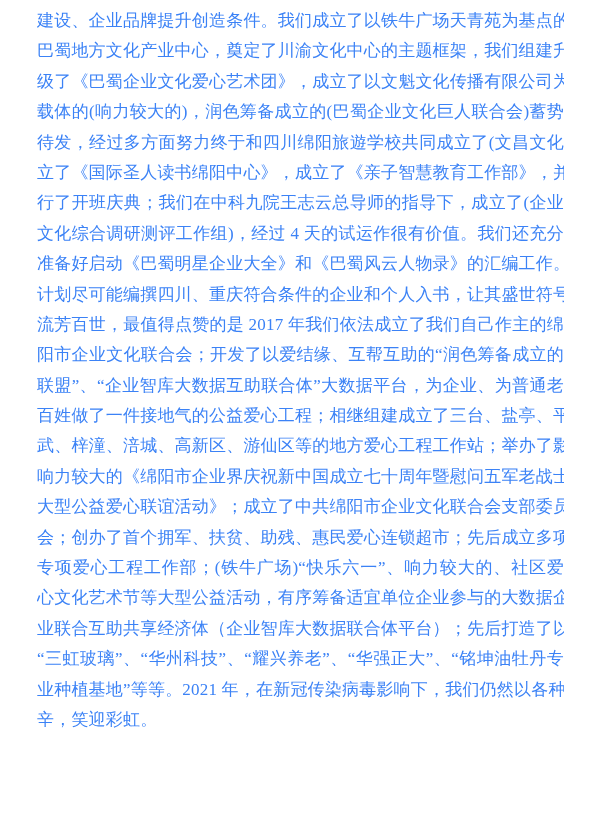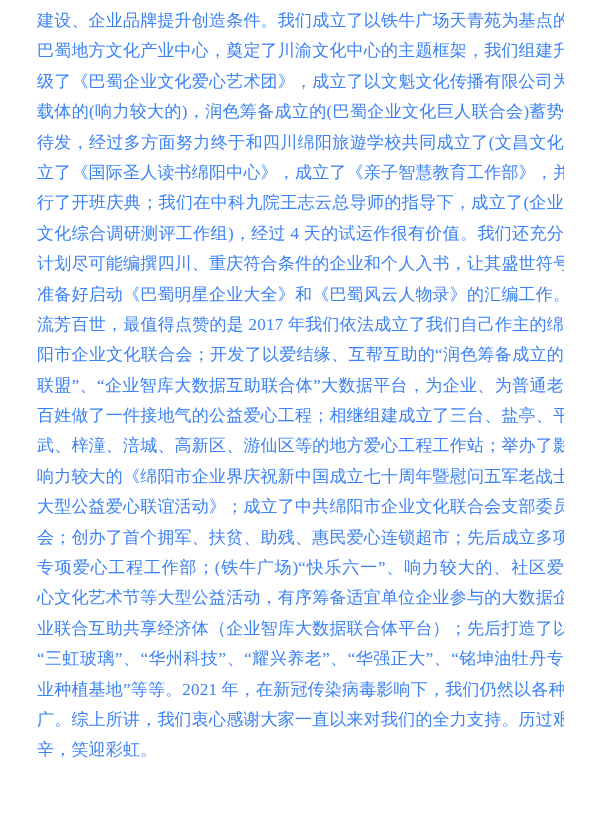--- a/index.html
+++ b/index.html
@@ -45,31 +45,30 @@
 <div class="page">
   <div class="text-block">
       <div class="line">建设、企业品牌提升创造条件。我们成立了以铁牛广场天青苑为基点的</div>
       <div class="line">巴蜀地方文化产业中心，奠定了川渝文化中心的主题框架，我们组建升</div>
       <div class="line">级了《巴蜀企业文化爱心艺术团》，成立了以文魁文化传播有限公司为</div>
       <div class="line">载体的(响力较大的)，润色筹备成立的(巴蜀企业文化巨人联合会)蓄势</div>
       <div class="line">待发，经过多方面努力终于和四川绵阳旅遊学校共同成立了(文昌文化</div>
       <div class="line">立了《国际圣人读书绵阳中心》，成立了《亲子智慧教育工作部》，并举</div>
       <div class="line">行了开班庆典；我们在中科九院王志云总导师的指导下，成立了(企业</div>
       <div class="line">文化综合调研测评工作组)，经过 4 天的试运作很有价值。我们还充分</div>
+      <div class="line">准备好启动《巴蜀明星企业大全》和《巴蜀风云人物录》的汇编工作。</div>
       <div class="line">计划尽可能编撰四川、重庆符合条件的企业和个人入书，让其盛世符号</div>
-      <div class="line">准备好启动《巴蜀明星企业大全》和《巴蜀风云人物录》的汇编工作。</div>
       <div class="line">流芳百世，最值得点赞的是 2017 年我们依法成立了我们自己作主的绵</div>
       <div class="line">阳市企业文化联合会；开发了以爱结缘、互帮互助的“润色筹备成立的</div>
       <div class="line">联盟”、“企业智库大数据互助联合体”大数据平台，为企业、为普通老</div>
       <div class="line">百姓做了一件接地气的公益爱心工程；相继组建成立了三台、盐亭、平</div>
       <div class="line">武、梓潼、涪城、高新区、游仙区等的地方爱心工程工作站；举办了影</div>
       <div class="line">响力较大的《绵阳市企业界庆祝新中国成立七十周年暨慰问五军老战士</div>
       <div class="line">大型公益爱心联谊活动》；成立了中共绵阳市企业文化联合会支部委员</div>
       <div class="line">会；创办了首个拥军、扶贫、助残、惠民爱心连锁超市；先后成立多项</div>
       <div class="line">专项爱心工程工作部；(铁牛广场)“快乐六一”、响力较大的、社区爱</div>
       <div class="line">心文化艺术节等大型公益活动，有序筹备适宜单位企业参与的大数据企</div>
       <div class="line">业联合互助共享经济体（企业智库大数据联合体平台）；先后打造了以</div>
       <div class="line">“三虹玻璃”、“华州科技”、“耀兴养老”、“华强正大”、“铭坤油牡丹专</div>
       <div class="line">业种植基地”等等。2021 年，在新冠传染病毒影响下，我们仍然以各种</div>
-      <div class="line">广。综上所讲，我们衷心感谢大家一直以来对我们的全力支持。历过艰</div>
       <div class="line line-last">辛，笑迎彩虹。</div>
     </div>
 </div>
 
 </body></html>

